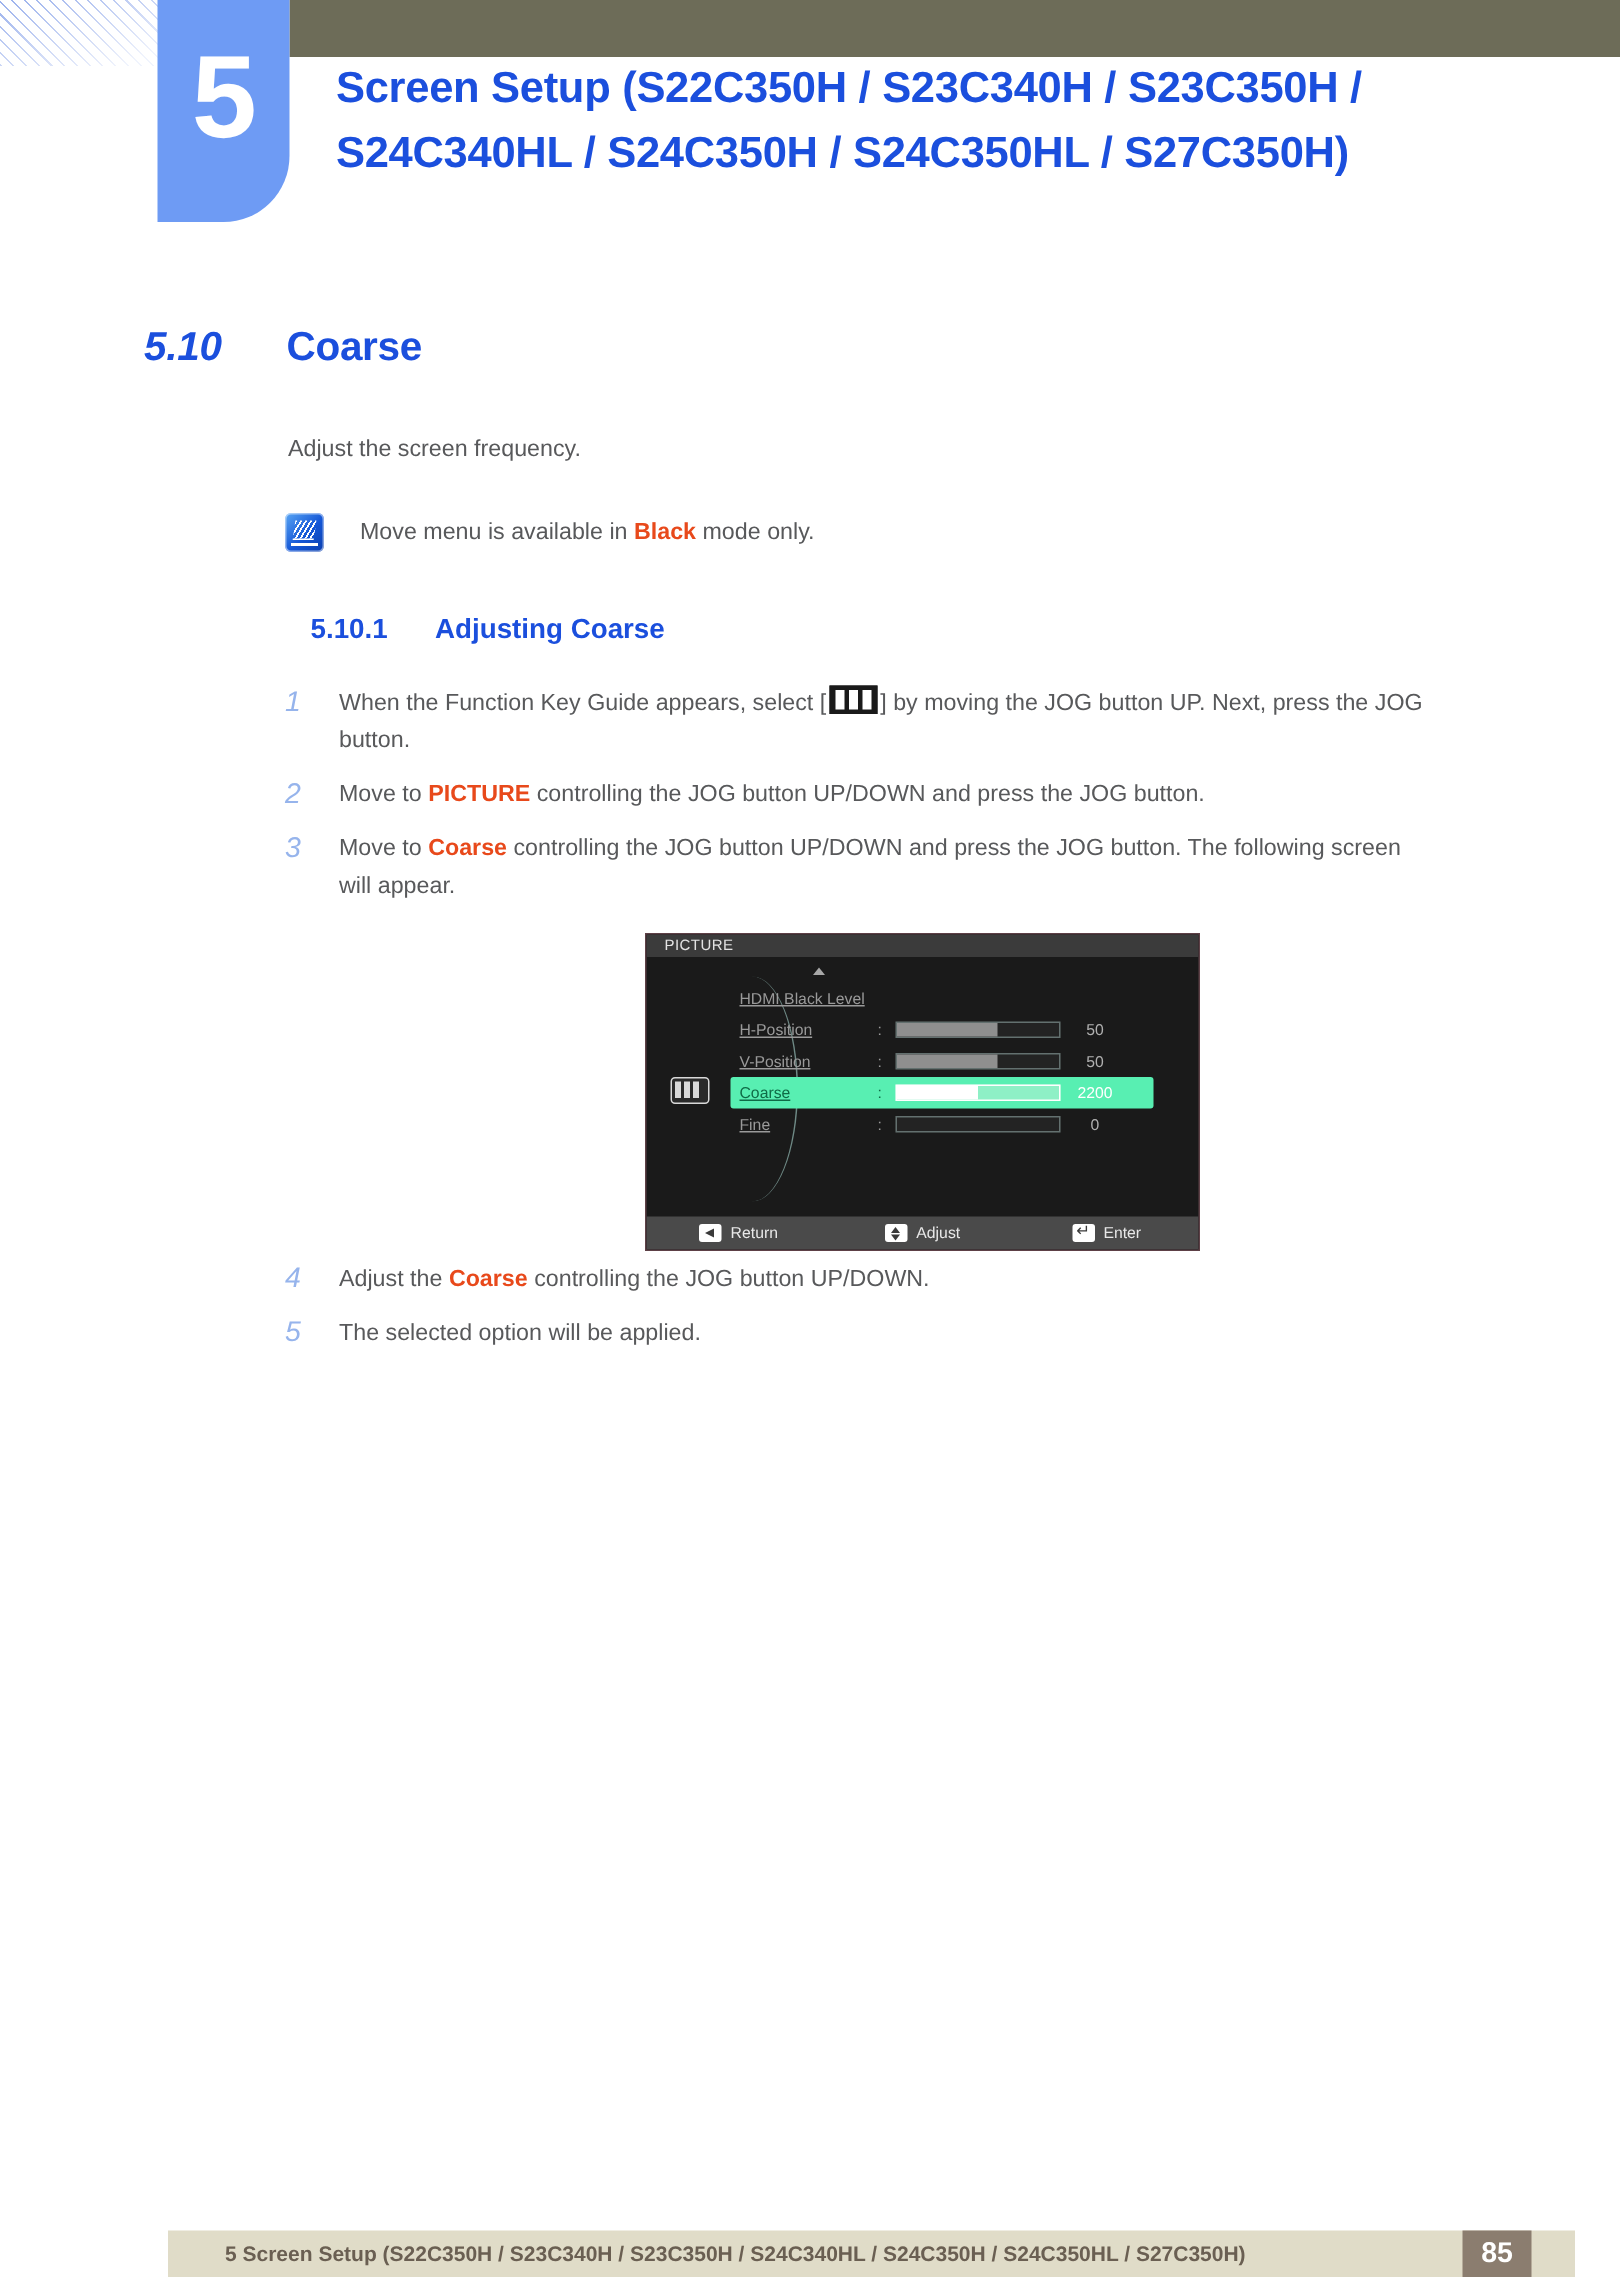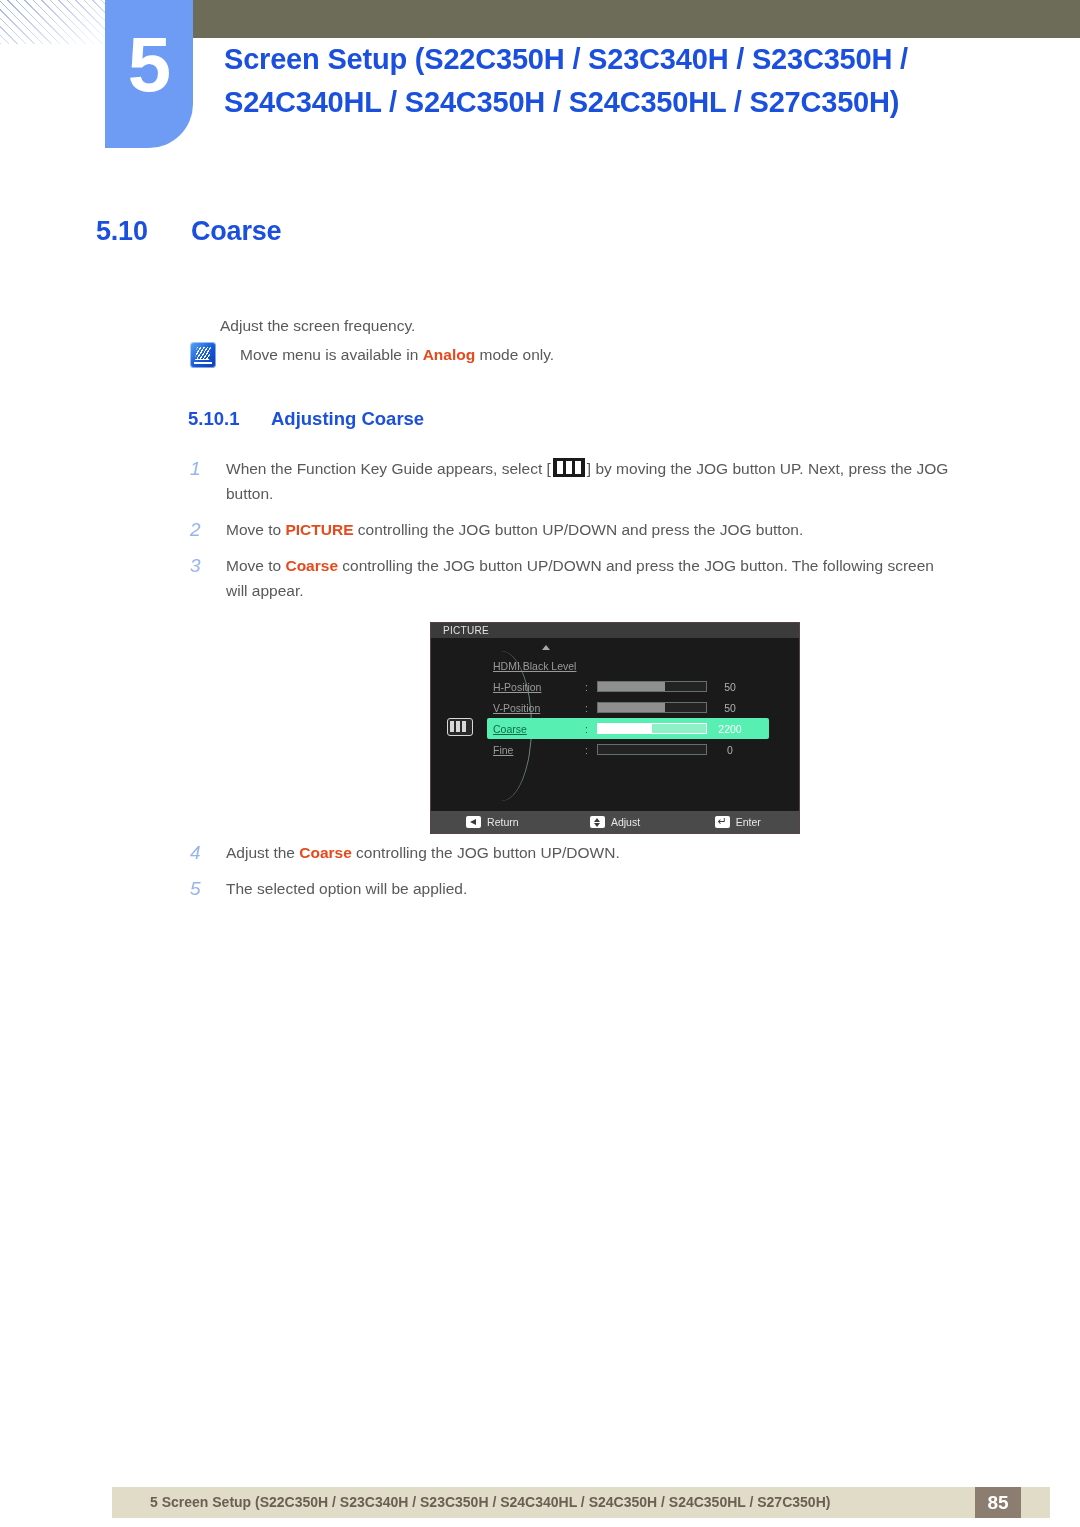--- a/index.html
+++ b/index.html
@@ -67,29 +67,29 @@
 
   
   .sec-head {
     position: absolute;
     left: 96px; top: 216px;
     color: #1b4fdd;
     font-size: 27px;
     font-weight: bold;
     letter-spacing: -0.2px;
   }
-  .sec-head .num { display: inline-block; width: 95px; }
+  .sec-head .num { display: inline-block; width: 95px; font-style: italic; }
 
   .body-text {
     position: absolute;
     color: #58595b;
     font-size: 15.5px;
     line-height: 23px;
   }
-  .intro { left: 192px; top: 314px; margin-left: 28px; }
+  .intro { left: 192px; top: 288px; }
 
   
   .note-row {
     position: absolute;
     left: 190px; top: 342px;
     display: flex;
     align-items: center;
   }
   .note-icon {
     width: 26px; height: 26px;
@@ -125,21 +125,21 @@
   .hl { color: #e8491b; font-weight: bold; }
 
   
   .sub-head {
     position: absolute;
     left: 188px; top: 408px;
     color: #1b4fdd;
     font-size: 18.5px;
     font-weight: bold;
   }
-  .sub-head .num { display: inline-block; width: 83px; }
+  .sub-head .num { display: inline-block; width: 83px; margin-left: 19px; }
 
   
   .steps {
     position: absolute;
     left: 190px; top: 456px;
     width: 760px;
   }
   .step {
     display: flex;
     margin-bottom: 11px;
@@ -392,21 +392,21 @@
 
 <div class="sec-head">
   <span class="num">5.10</span><span>Coarse</span>
 </div>
 
 <div class="body-text intro">Adjust the screen frequency.</div>
 
 <div class="note-row">
   <div class="note-icon"></div>
   <div class="note-text">
-    <span>Move menu is available in </span><span class="hl">Analog</span><span> mode only.</span>
+    <span>Move menu is available in </span><span class="hl">Black</span><span> mode only.</span>
   </div>
 </div>
 
 <div class="sub-head">
   <span class="num">5.10.1</span><span>Adjusting Coarse</span>
 </div>
 
 <div class="steps" id="steps-top">
     <div class="step">
       <div class="step-num">1</div>

